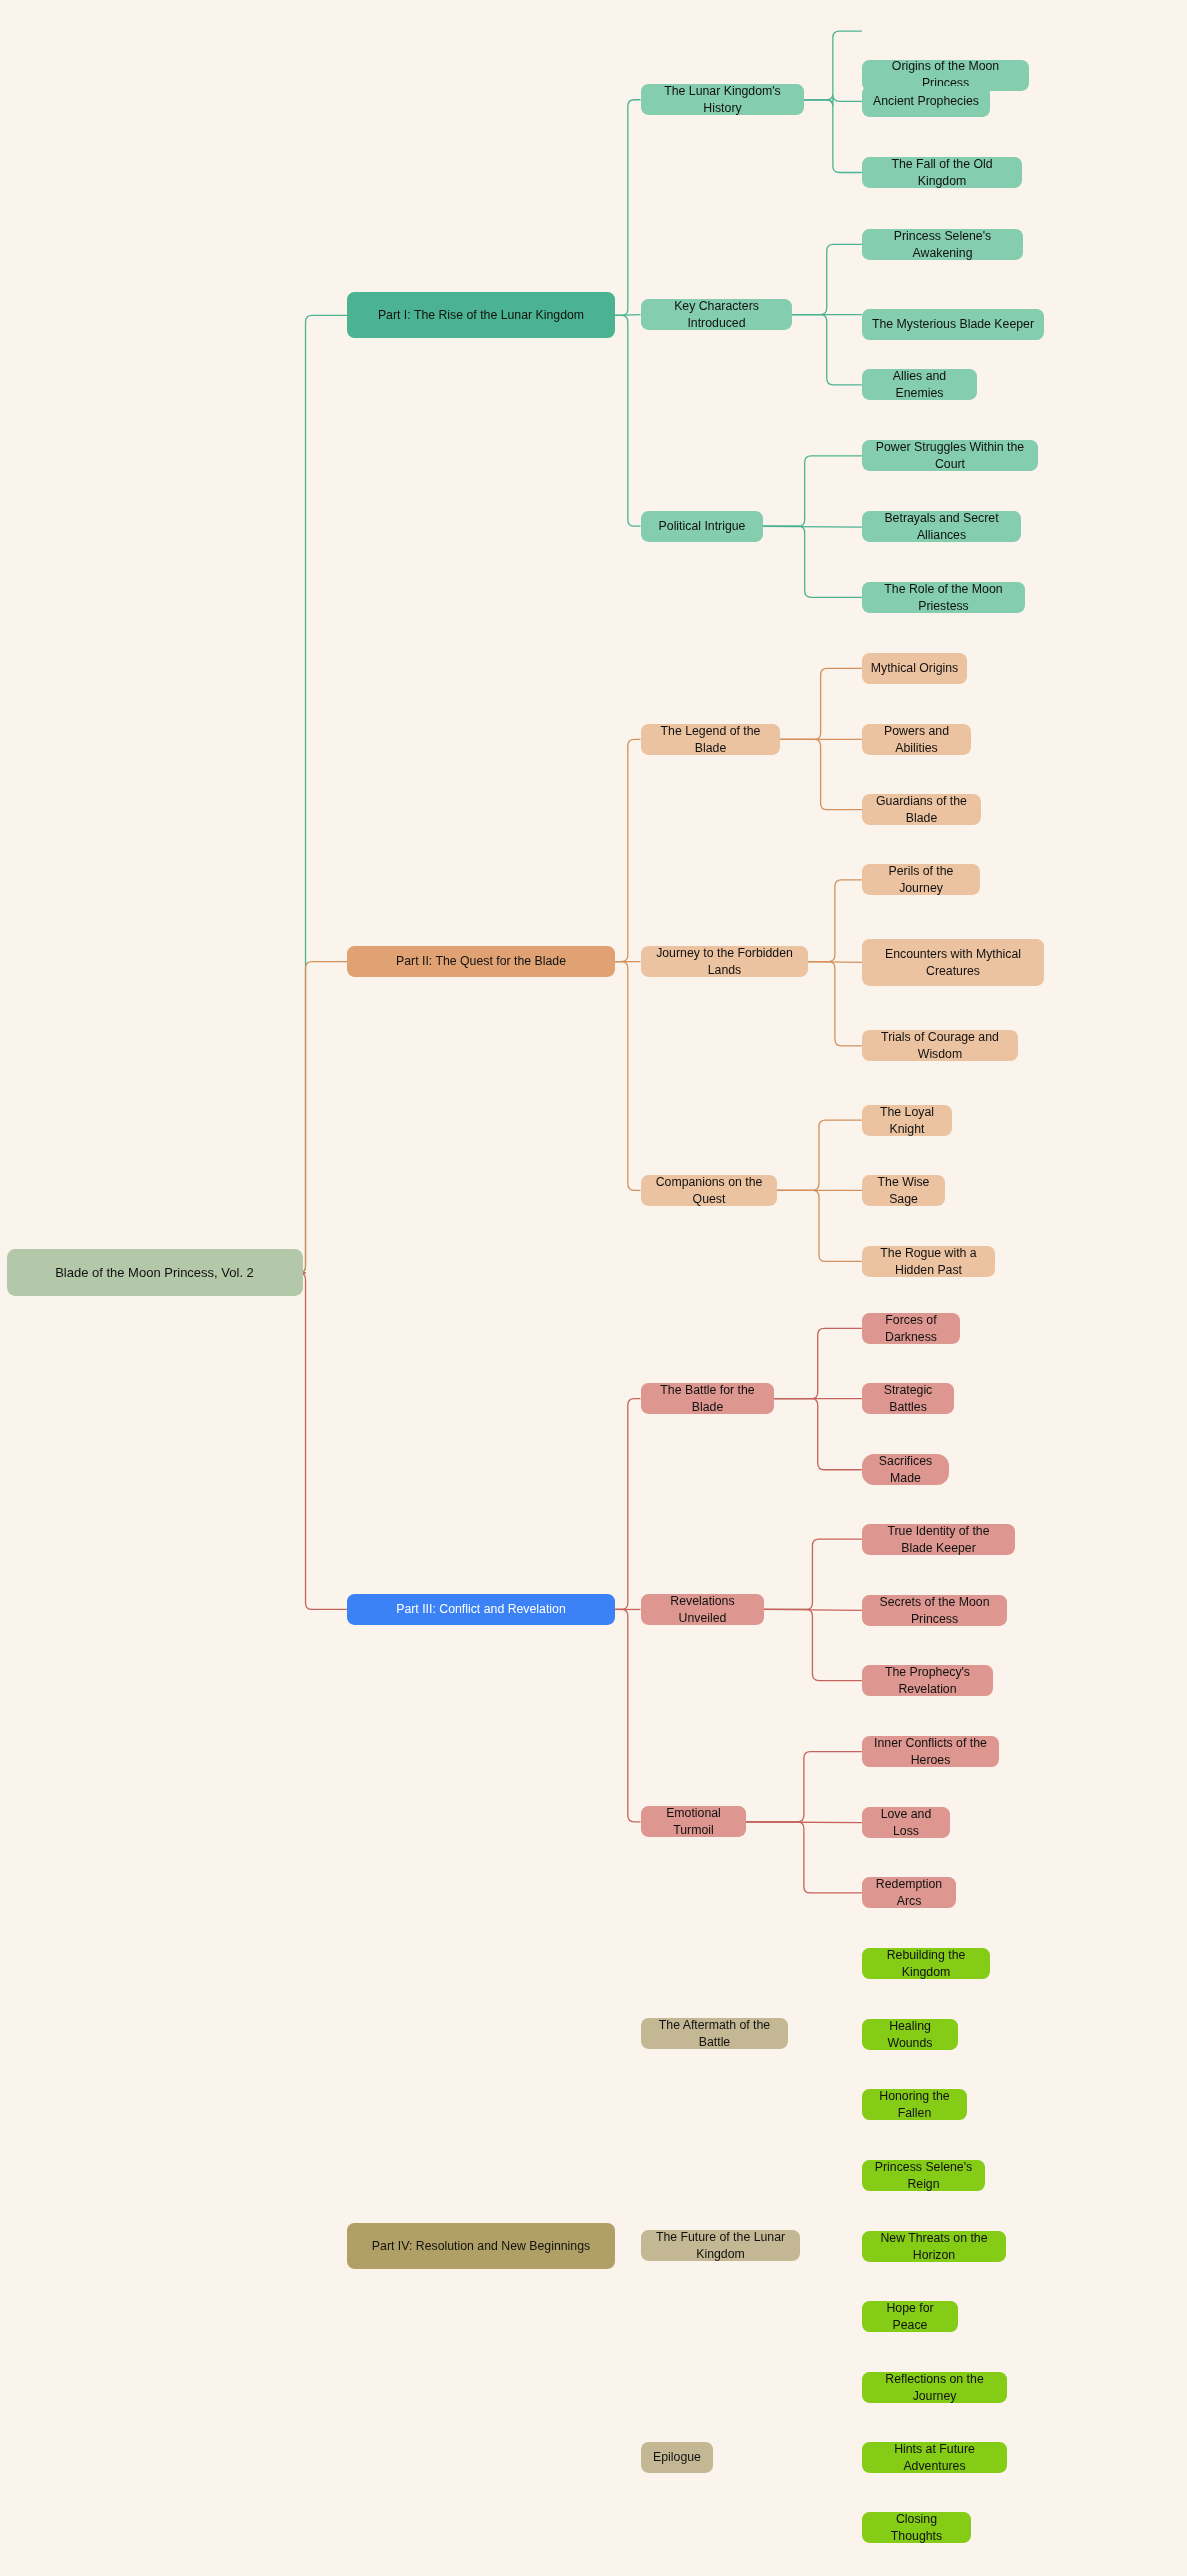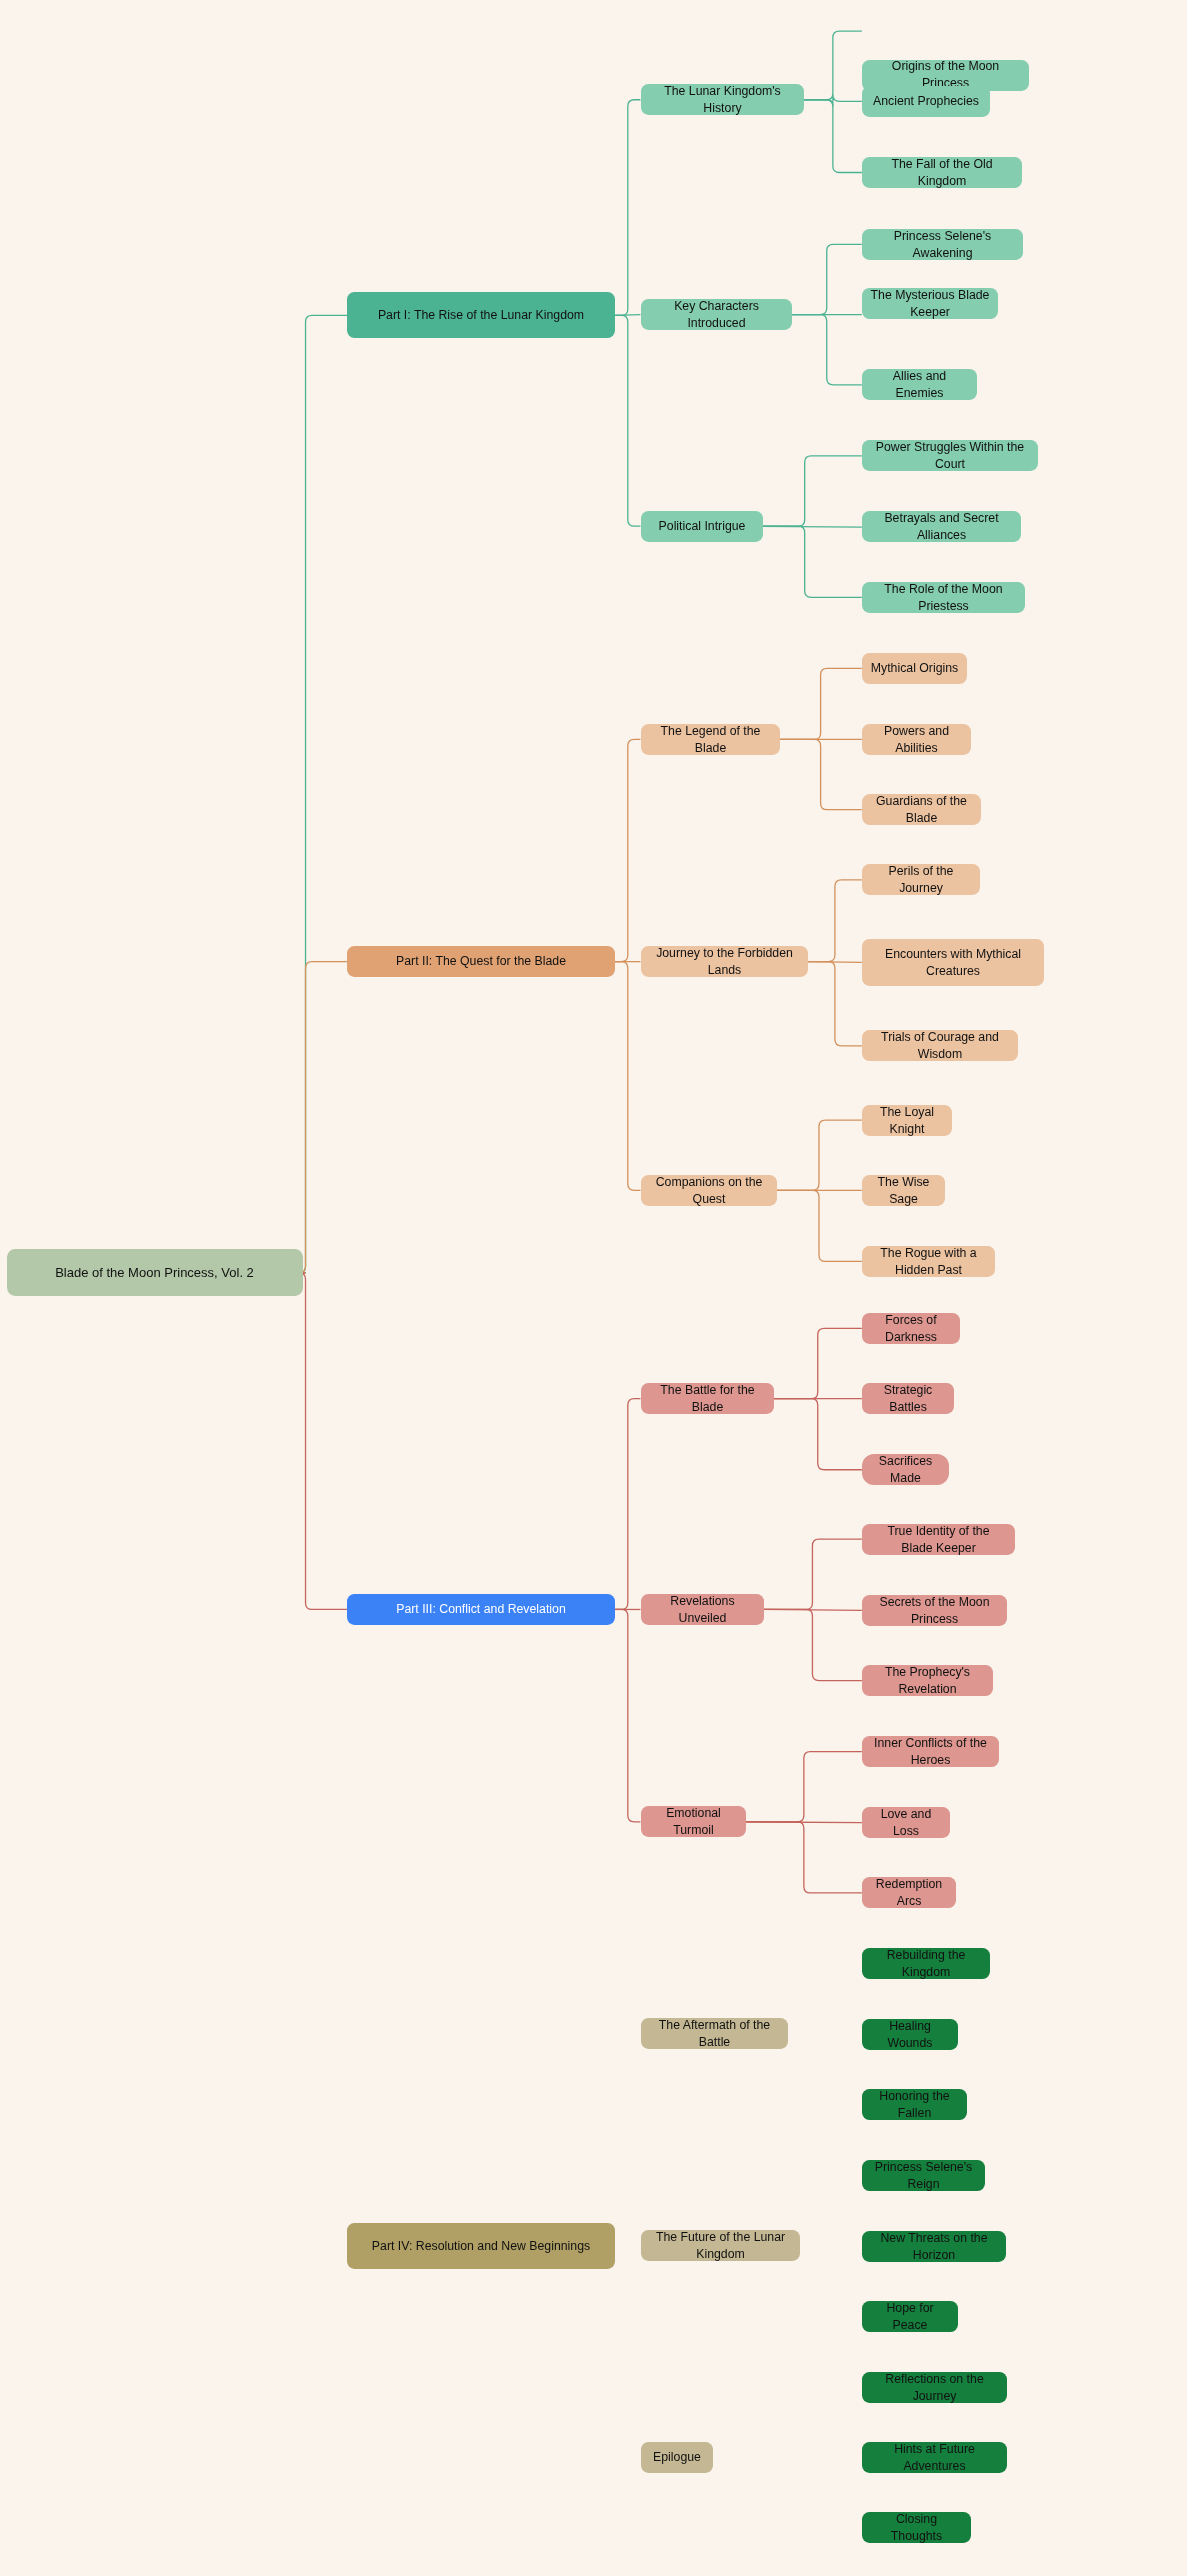--- a/index.html
+++ b/index.html
@@ -34,21 +34,21 @@
   .lv1-p2{background:#e0a273;}
   .lv2-p2{background:#ecc3a1;}
   .lv3-p2{background:#ecc3a1;}
   
   .lv1-p3{background:#3b82f6;color:#ffffff;}
   .lv2-p3{background:#dd9790;}
   .lv3-p3{background:#dd9790;}
   
   .lv1-p4{background:#b0a066;}
   .lv2-p4{background:#c4b894;}
-  .lv3-p4{background:#15803d;}
+  .lv3-p4{background:#84cc16;}
 </style>
 </head>
 <body>
 
 <div id="stage">
   <svg id="edges" viewBox="0 0 1453 3153" width="1187" height="2576">
       <path d="M370,1558 L374,1558" fill="none" stroke="#d4915c" stroke-width="1.6"></path>
       <path d="M374,1558 L366,1558 Q374,1558 374,1550 L374,394 Q374,386 382,386 L425,386" fill="none" stroke="#4cb392" stroke-width="1.6"></path>
       <path d="M753,386 L760.5,386 Q768.5,386 768.5,378 L768.5,130 Q768.5,122 776.5,122 L784,122" fill="none" stroke="#4cb392" stroke-width="1.6"></path>
       <path d="M984,122 L1011.5,122 Q1019.5,122 1019.5,114 L1019.5,46 Q1019.5,38 1027.5,38 L1055,38" fill="none" stroke="#4cb392" stroke-width="1.6"></path>
@@ -104,21 +104,21 @@
     </svg>
   <div id="nodes">
       <div class="node root" style="left: 6.5px; top: 1249px; width: 296px; height: 47px;">Blade of the Moon Princess, Vol. 2</div>
       <div class="node lv1-p1" style="left: 347px; top: 292px; width: 268px; height: 46px;">Part I: The Rise of the Lunar Kingdom</div>
       <div class="node lv2-p1" style="left: 641px; top: 84px; width: 163px; height: 31px;">The Lunar Kingdom's History</div>
       <div class="node lv3-p1" style="left: 862px; top: 15.5px; width: 167px; height: 31px; margin-top: 44px;">Origins of the Moon Princess</div>
       <div class="node lv3-p1" style="left: 862px; top: 86px; width: 128px; height: 31px;">Ancient Prophecies</div>
       <div class="node lv3-p1" style="left: 862px; top: 157px; width: 160px; height: 31px;">The Fall of the Old Kingdom</div>
       <div class="node lv2-p1" style="left: 641px; top: 299px; width: 151px; height: 31px;">Key Characters Introduced</div>
       <div class="node lv3-p1" style="left: 862px; top: 229px; width: 161px; height: 31px;">Princess Selene's Awakening</div>
-      <div class="node lv3-p1" style="left: 862px; top: 288px; width: 136px; height: 31px;">The Mysterious Blade Keeper</div>
+      <div class="node lv3-p1" style="left: 862px; top: 309px; width: 182px; height: 31px;">The Mysterious Blade Keeper</div>
       <div class="node lv3-p1" style="left: 862px; top: 369px; width: 115px; height: 31px;">Allies and Enemies</div>
       <div class="node lv2-p1" style="left: 641px; top: 511px; width: 122px; height: 31px;">Political Intrigue</div>
       <div class="node lv3-p1" style="left: 862px; top: 440px; width: 176px; height: 31px;">Power Struggles Within the Court</div>
       <div class="node lv3-p1" style="left: 862px; top: 511px; width: 159px; height: 31px;">Betrayals and Secret Alliances</div>
       <div class="node lv3-p1" style="left: 862px; top: 582px; width: 163px; height: 31px;">The Role of the Moon Priestess</div>
       <div class="node lv1-p2" style="left: 347px; top: 946px; width: 268px; height: 31px;">Part II: The Quest for the Blade</div>
       <div class="node lv2-p2" style="left: 641px; top: 724px; width: 139px; height: 31px;">The Legend of the Blade</div>
       <div class="node lv3-p2" style="left: 862px; top: 653px; width: 105px; height: 31px;">Mythical Origins</div>
       <div class="node lv3-p2" style="left: 862px; top: 724px; width: 109px; height: 31px;">Powers and Abilities</div>
       <div class="node lv3-p2" style="left: 862px; top: 794px; width: 119px; height: 31px; border-radius: 8px;">Guardians of the Blade</div>

